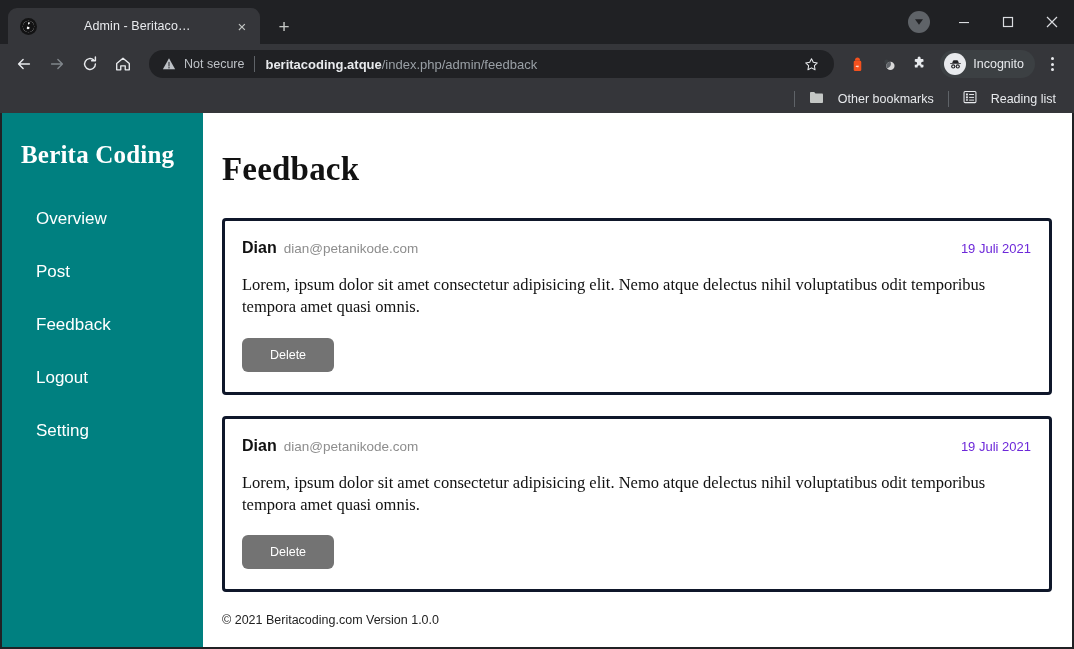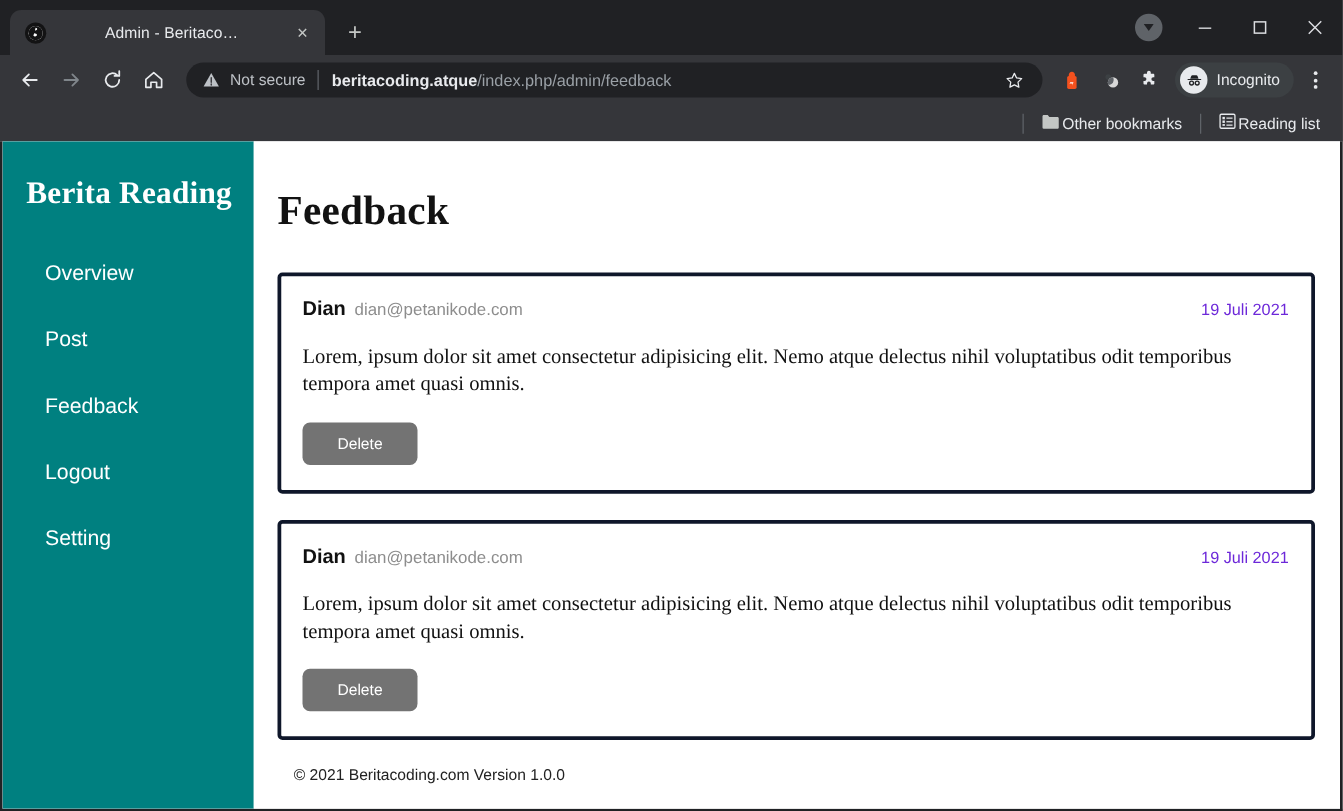--- a/index.html
+++ b/index.html
@@ -242,21 +242,21 @@
     justify-content: flex-end;
     padding-right: 12px;
     flex: 0 0 auto;
   }
 
   .bm-sep {
     width: 1px; height: 16px; background: #5f6368; margin: 0 8px;
   }
 
   .bm-item {
-    display: flex; align-items: center; gap: 2px;
+    display: flex; align-items: center; gap: 14px;
     color: #e8eaed; font-size: 12.5px; padding: 3px 6px; border-radius: 4px;
   }
 
   
   .viewport {
     flex: 1 1 auto;
     background: #fff;
     display: flex;
     border: 2px solid #202124;
     border-top: 0;
@@ -358,21 +358,21 @@
     font-size: 12.5px;
     padding: 10px 0;
     width: 92px;
     text-align: center;
     cursor: pointer;
     font-family: Liberation Sans, sans-serif;
   }
 
   .footer {
     position: absolute;
-    left: 32px;
+    left: 19px;
     bottom: 20px;
     font-size: 12.5px;
     color: #222;
   }
 </style>
 </head>
 <body>
 
 <div class="browser-window">
 
@@ -521,21 +521,21 @@
           <rect x="7" y="11" width="5.6" height="1.1" fill="#e8eaed"></rect>
         </svg>
       </span>
       <span>Reading list</span>
     </div>
   </div>
 
   <div class="viewport">
 
     <div class="sidebar">
-      <div class="brand">Berita Reading</div>
+      <div class="brand">Berita Coding</div>
       <div class="nav-list">
         <a class="nav-item" href="#">Overview</a>
         <a class="nav-item" href="#">Post</a>
         <a class="nav-item" href="#">Feedback</a>
         <a class="nav-item" href="#">Logout</a>
         <a class="nav-item" href="#">Setting</a>
       </div>
     </div>
 
     <div class="content">

